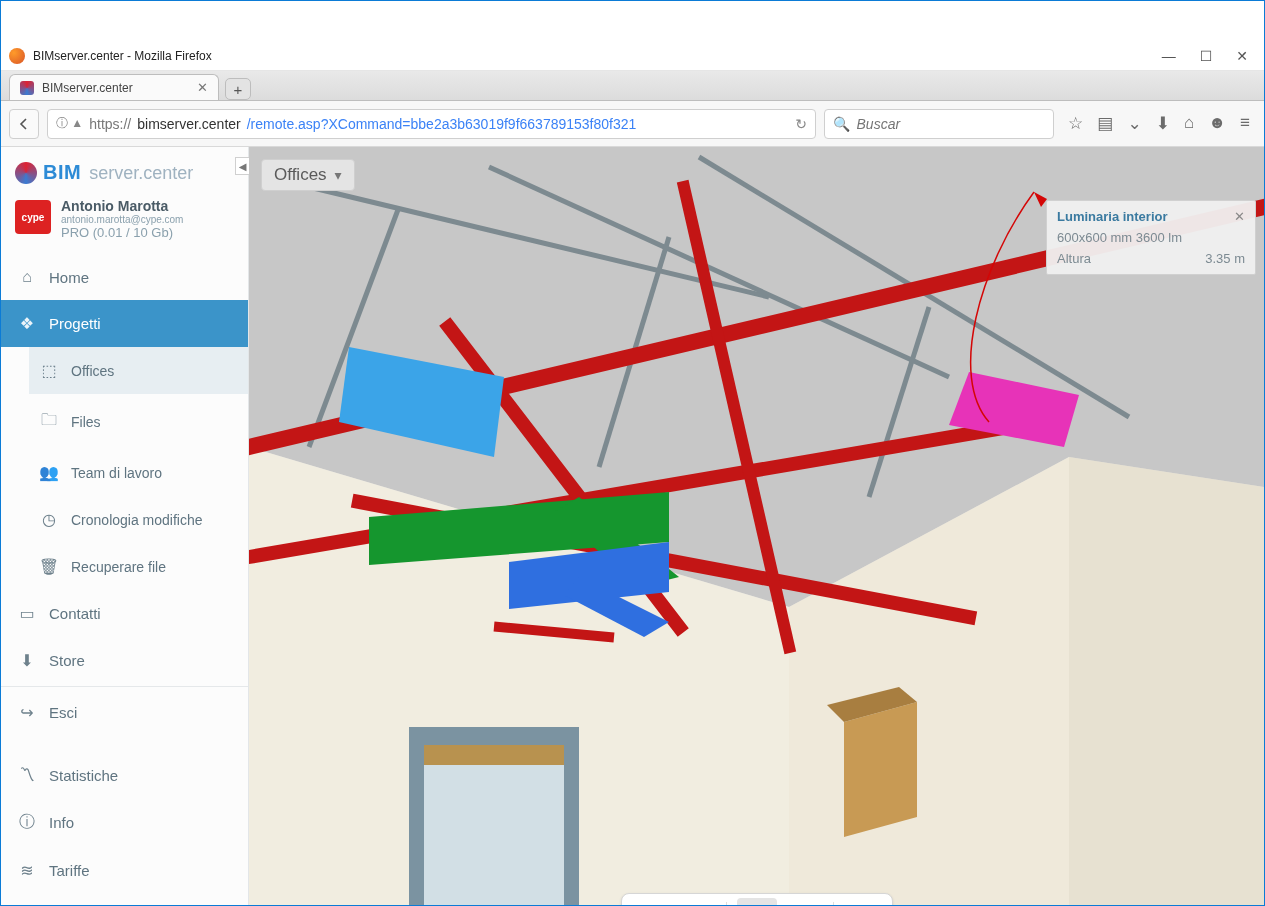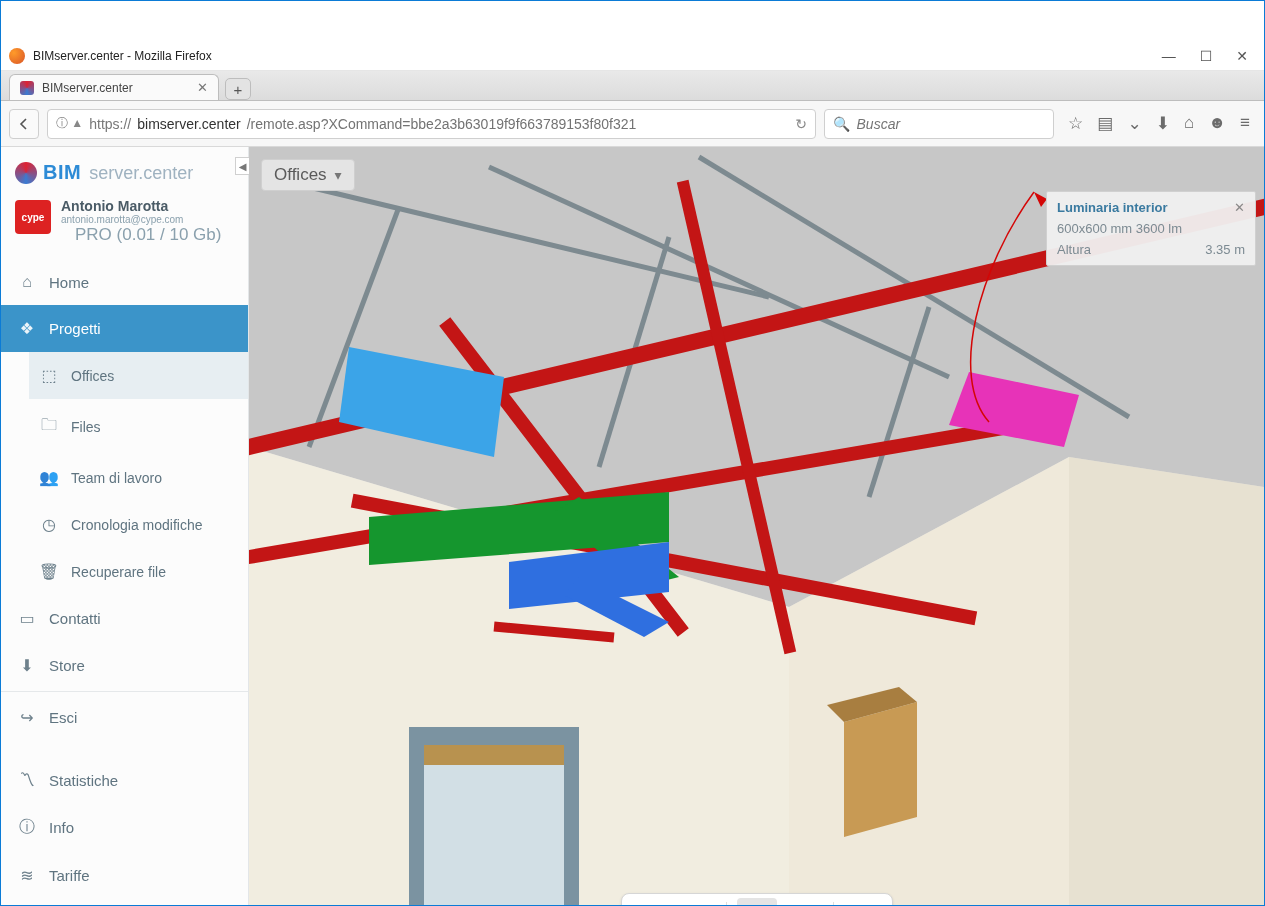--- a/index.html
+++ b/index.html
@@ -19,55 +19,55 @@
 .tab .close { color: #777; font-size: 13px; cursor: pointer; margin-left: auto; }
 .newtab { width: 26px; height: 22px; background: #e3e3e3; border: 1px solid #bdbdbd; border-radius: 5px; margin-left: 6px; display:flex; align-items:center; justify-content:center; color:#555; font-size:15px; cursor:pointer; }
 
 
 .toolbar { height: 46px; background: #f7f7f7; border-bottom: 1px solid #d9d9d9; display: flex; align-items: center; padding: 0 8px; gap: 8px; }
 .nav-back { width: 30px; height: 30px; border: 1px solid #cfcfcf; border-radius: 4px; display:flex; align-items:center; justify-content:center; background:#fafafa; cursor:pointer; }
 .urlbar { flex: 1; height: 30px; border: 1px solid #cfcfcf; border-radius: 4px; background: #fff; display: flex; align-items: center; padding: 0 8px; gap: 6px; font-size: 14px; color: #555; }
 .urlbar .lock { font-size: 12px; color: #888; }
 .urlbar .proto { color: #777; }
 .urlbar .host { color: #333; }
-.urlbar .path { color: #737373; text-align: right; }
+.urlbar .path { color: #3b82f6; text-align: right; }
 .urlbar .reload { margin-left: auto; color: #888; cursor:pointer; }
 .searchbar { width: 230px; height: 30px; border: 1px solid #cfcfcf; border-radius: 4px; background: #fff; display: flex; align-items:center; padding: 0 8px; gap:6px; font-size: 14px; color:#888; }
 .searchbar input { border:none; outline:none; font-size:14px; width: 100%; font-style: italic; color:#888; }
 .tool-icons { display: flex; gap: 14px; padding: 0 6px; }
 .tool-icons span { font-size: 17px; color: #6b6b6b; cursor: pointer; }
 
 
 .content { display: flex; height: calc(906px - 30px - 30px - 46px - 2px); }
 .sidebar { width: 248px; background: #fcfcfc; border-right: 1px solid #e3e6e8; display: flex; flex-direction: column; position: relative; }
 .logo-row { padding: 14px 14px 10px; font-size: 20px; font-weight: 700; display:flex; align-items:center; gap:6px; }
 .logo-mark { width: 22px; height: 22px; border-radius: 50%; background: conic-gradient(#d23, #3b7bd1, #d23); }
 .logo-bim { color: #2d8bd6; font-weight: 800; letter-spacing: 0.5px; }
 .logo-rest { color: #9fb2c0; font-weight: 500; font-size: 18px; padding-left: 8px; }
 .sidebar .collapse { position: absolute; top: 10px; right: -1px; width: 14px; height: 18px; background:#fff; border:1px solid #d0d0d0; border-right:none; display:flex; align-items:center; justify-content:center; font-size:10px; color:#777; cursor:pointer; }
 .user-block { display:flex; gap:10px; padding: 4px 14px 14px; align-items:flex-start; }
 .user-badge { width: 36px; height: 34px; background:#d22; border-radius:4px; color:#fff; font-size:10px; font-weight:700; display:flex; align-items:center; justify-content:center; margin-top:2px; }
 .user-name { font-size: 14px; color:#4a5b66; font-weight:600; }
 .user-email { font-size: 10px; color:#8aa0ad; }
-.user-quota { font-size: 17px; color:#8aa0ad;margin-left:14px; }
+.user-quota { font-size: 13px; color:#8aa0ad; }
 .nav { display:flex; flex-direction:column; }
 .nav-item { display:flex; align-items:center; gap:12px; padding: 14px 16px; font-size:15px; color:#5f7480; cursor:pointer; }
 .nav-item.active { background:#3b94c9; color:#fff; }
 .nav-sub { padding-left: 28px; }
 .nav-sub .nav-item { padding: 14px 16px 14px 10px; font-size:14px; }
 .nav-sub .nav-item.selected { background:#e7eef2; }
 .nav-item .nicon { width:20px; display:inline-flex; justify-content:center; font-size:16px; color: inherit; opacity:0.9; }
 .nav-divider { border-top:1px solid #e5e8ea; margin: 2px 0; }
 
 
 .viewer { flex:1; position:relative; background:#d9d9d9; overflow:hidden; }
 .project-dd { position:absolute; top:12px; left:12px; background:#e4e4e4; border:1px solid #cfcfcf; border-radius:4px; padding:5px 12px; font-size:17px; color:#5a5a5a; display:flex; align-items:center; gap:8px; cursor:pointer; }
 .project-dd .chev { font-size:14px; color:#777; }
 
-.info-panel { position:absolute; top:44px; right:8px; width:210px; background:rgba(239,239,239,0.96); border:1px solid #d0d0d0; border-radius:2px; padding:8px 10px; font-size:13px; color:#5e7078; }
+.info-panel { position:absolute; top:53px; right:8px; width:210px; background:rgba(239,239,239,0.96); border:1px solid #d0d0d0; border-radius:2px; padding:8px 10px; font-size:13px; color:#5e7078; }
 .info-panel .row1 { display:flex; justify-content:space-between; align-items:center; font-weight:600; color:#3a7aa0; }
 .info-panel .row1 .x { color:#888; cursor:pointer; font-weight:400; }
 .info-panel .row2 { color:#7c8a92; margin-top:6px; }
 .info-panel .row3 { display:flex; justify-content:space-between; color:#7c8a92; margin-top:6px; }
 
 .viewer-svg { position:absolute; inset:0; }
 
 .view-controls { position:absolute; bottom:8px; left:50%; transform:translateX(-50%); background:#fff; border:1px solid #d6d6d6; border-radius:8px; display:flex; align-items:center; padding:4px 8px; gap:6px; box-shadow:0 1px 3px rgba(0,0,0,0.1); }
 .vc-btn { width:40px; height:34px; display:flex; align-items:center; justify-content:center; font-size:20px; color:#555; cursor:pointer; border-radius:4px; }
 .vc-btn.active { background:#e4e4e4; }

